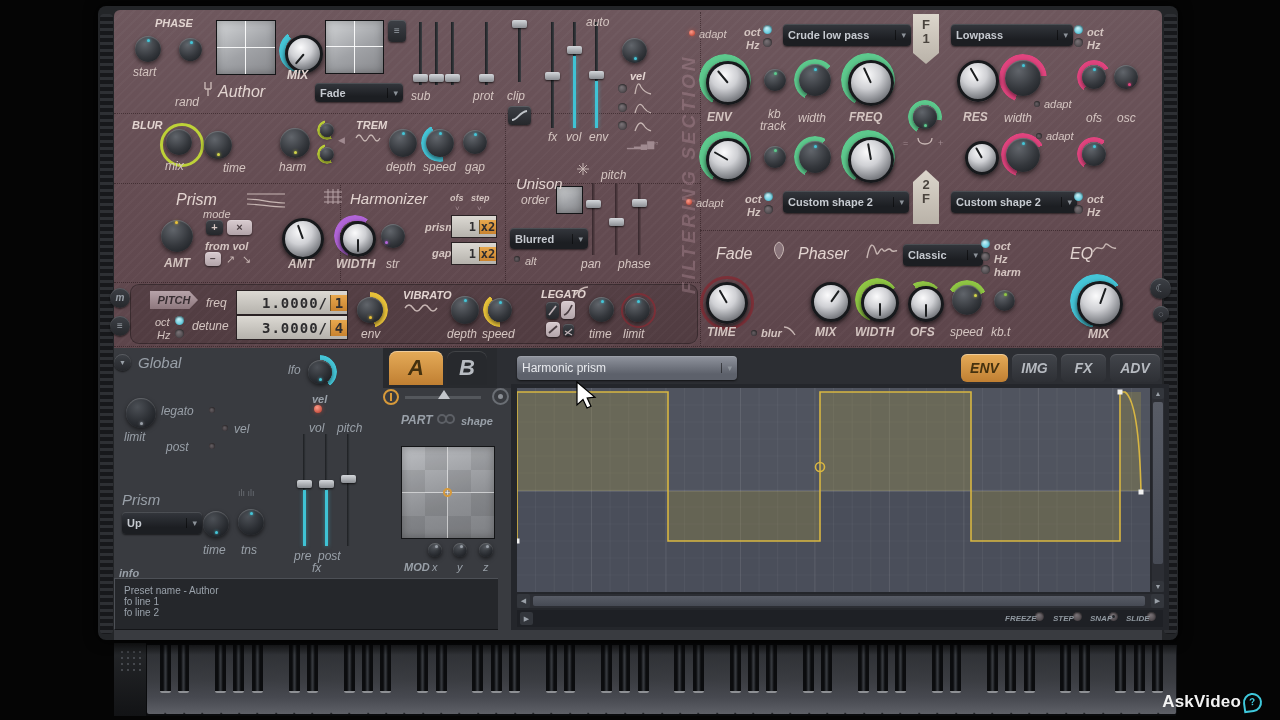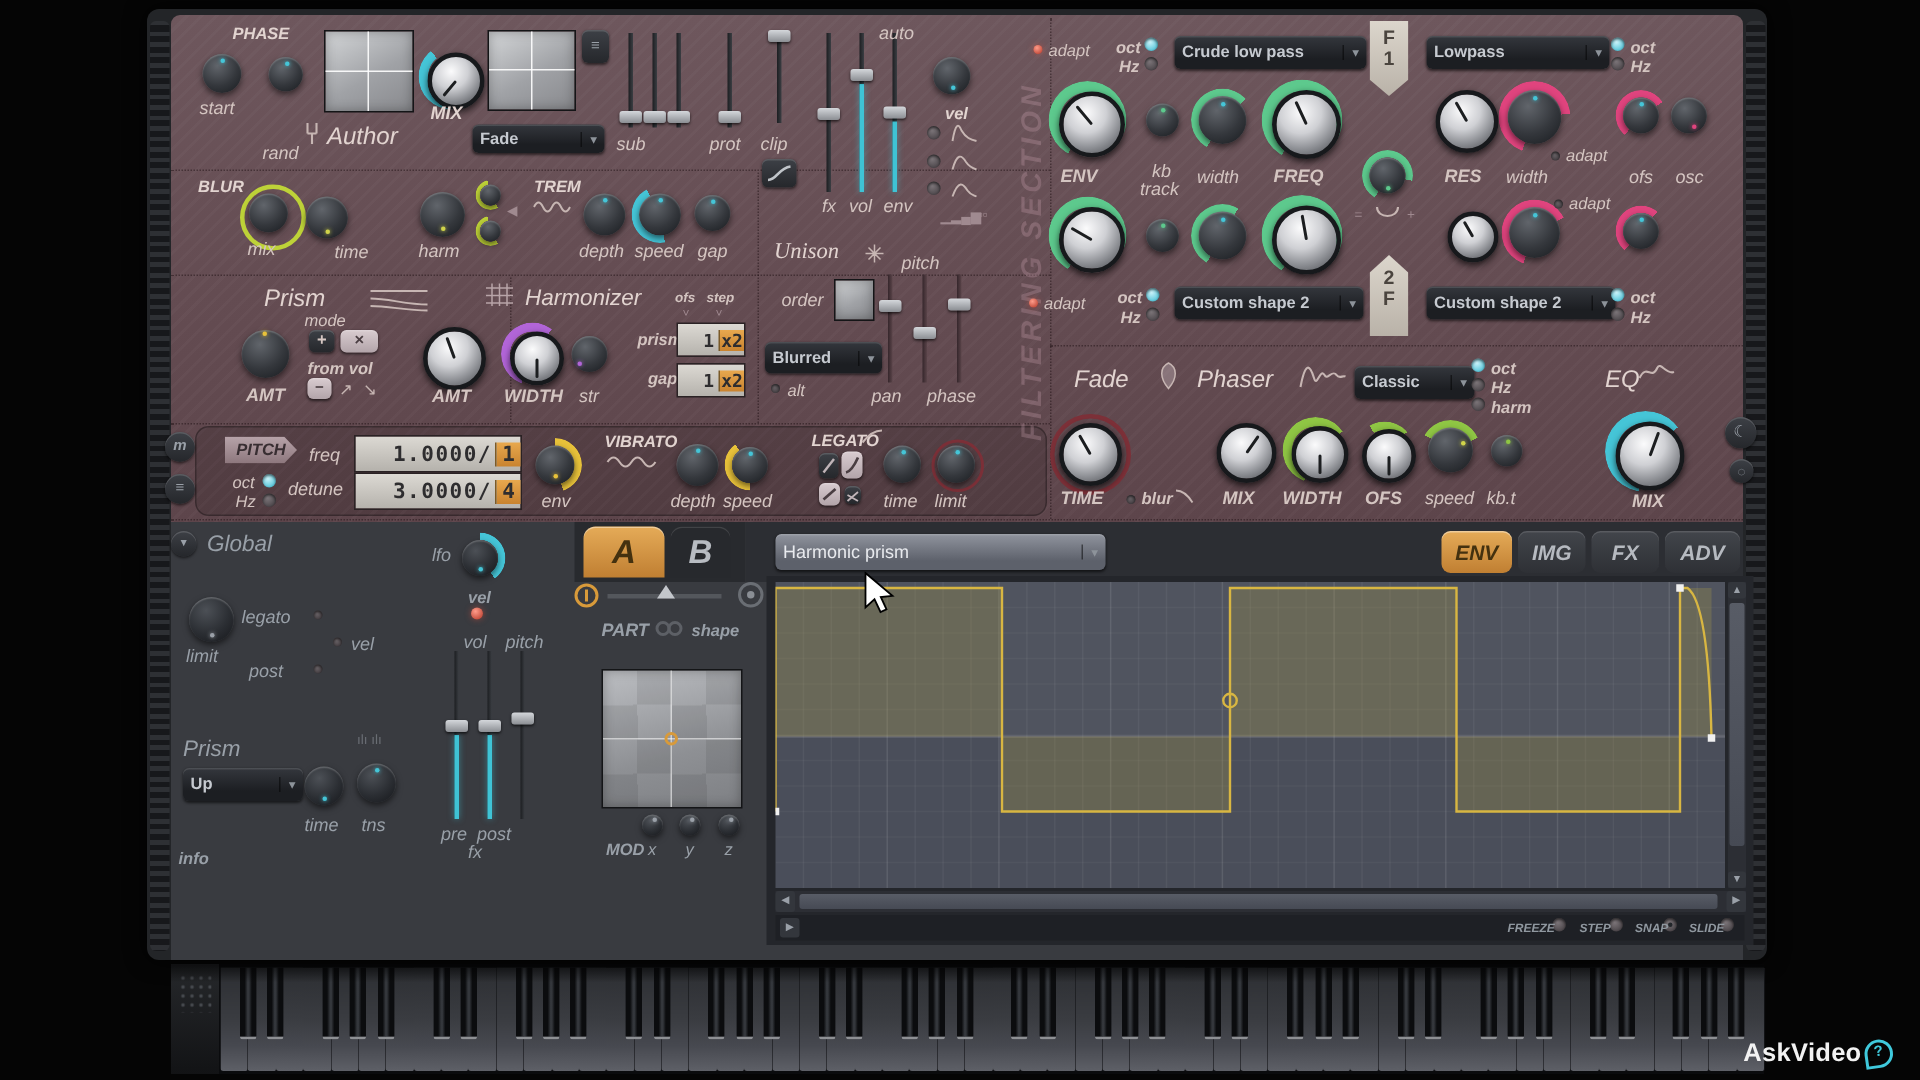--- a/index.html
+++ b/index.html
@@ -267,21 +267,21 @@
     <span class="frac">x2</span>
   </div>
   <div class="knob metal" style="left:282px;top:218px;width:36px;height:36px;--rot:160deg;"></div>
   <span class="lbl b t12" style="left:288px;top:258px;">AMT</span>
   <div class="arc" style="left:334px;top:215px;width:42px;height:42px;background:conic-gradient(from 200deg,#b265d8 0 55%,transparent 0);"></div>
   <div class="knob metal" style="left:340px;top:221px;width:30px;height:30px;--rot:0deg;"></div>
   <span class="lbl b t12" style="left:336px;top:258px;">WIDTH</span>
   <div class="knob" style="left:381px;top:224px;width:24px;height:24px;--dc:#b265d8;--dx:15%;--dy:70%;"></div>
   <span class="lbl t12" style="left:386px;top:258px;">str</span>
 
-  <span class="lbl t15 bright" style="left:516px;top:160px;font-family:Liberation Serif, serif;">Unison</span>
+  <span class="lbl t15 bright" style="left:516px;top:176px;">Unison</span>
   <svg class="mini-svg" style="left:576px;top:162px;" width="14" height="14">
       <path d="M7,1 V13 M1,7 H13 M3,3 L11,11 M11,3 L3,11" stroke="#c7b6b3" stroke-width="1"></path>
     </svg>
   <span class="lbl t12" style="left:521px;top:194px;">order</span>
   <div class="xy" style="left:556px;top:186px;width:25px;height:26px;"></div>
   <span class="lbl t12" style="left:601px;top:169px;">pitch</span>
   <div class="vsl" style="left:592px;top:183px;height:72px;background:linear-gradient(90deg,#35262b,#5a4449);">
       <span class="vh" style="top:17px;"></span>
     </div>
   <div class="vsl" style="left:615px;top:183px;height:72px;background:linear-gradient(90deg,#35262b,#5a4449);">
@@ -520,20 +520,27 @@
   <div class="dd" style="left:122px;top:512px;width:70px;height:22px;">
       <span>Up</span>
       <i>▾</i>
     </div>
   <div class="knob dkknob" style="left:203px;top:511px;width:26px;height:26px;--dc:#45c5d7;--dy:78%;"></div>
   <div class="knob dkknob" style="left:238px;top:509px;width:26px;height:26px;--dc:#45c5d7;"></div>
   <span class="glyph t9 dk" style="left:238px;top:488px;color:#6a6e74;">ılı ılı</span>
   <span class="lbl t12 dk" style="left:203px;top:544px;">time</span>
   <span class="lbl t12 dk" style="left:241px;top:544px;">tns</span>
   <span class="lbl b t11 dk" style="left:119px;top:567px;">info</span>
+  <div class="abs" style="left:114px;top:578px;width:383px;height:50px;background:#25272b;border-top:1px solid #4d5056;border-left:1px solid #4d5056;border-bottom:1px solid #141518;z-index:4;">
+    <div style="font:10px 'Liberation Sans';color:#9aa2ab;padding:6px 0 0 9px;line-height:11px;">
+      <div>Preset name - Author</div>
+      <div>fo line 1</div>
+      <div>fo line 2</div>
+    </div>
+  </div>
 
   <div class="tab orange" style="left:389px;top:351px;width:54px;height:34px;border-radius:8px 8px 0 0;font-size:22px;line-height:34px;"><span>A</span></div>
   <div class="tab dark" style="left:447px;top:351px;width:40px;height:34px;border-radius:8px 8px 0 0;font-size:22px;line-height:34px;background:#27292d;color:#b8bcc2;"><span>B</span></div>
   <div class="abs" style="left:383px;top:389px;width:16px;height:16px;border-radius:50%;border:2px solid #d89a3a;box-sizing:border-box;z-index:6;">
       <span style="position:absolute;left:5px;top:2px;width:2px;height:8px;background:#d89a3a;"></span>
     </div>
   <div class="abs" style="left:405px;top:396px;width:76px;height:3px;background:#54575c;z-index:5;"></div>
   <div class="abs" style="left:438px;top:390px;width:0;height:0;border-left:6px solid transparent;border-right:6px solid transparent;border-bottom:9px solid #c3c6cb;z-index:6;"></div>
   <div class="abs" style="left:492px;top:388px;width:17px;height:17px;border-radius:50%;border:2px solid #6a6e74;box-sizing:border-box;z-index:6;">
       <span style="position:absolute;left:4px;top:4px;width:5px;height:5px;border-radius:50%;background:#8a8e94;"></span>

